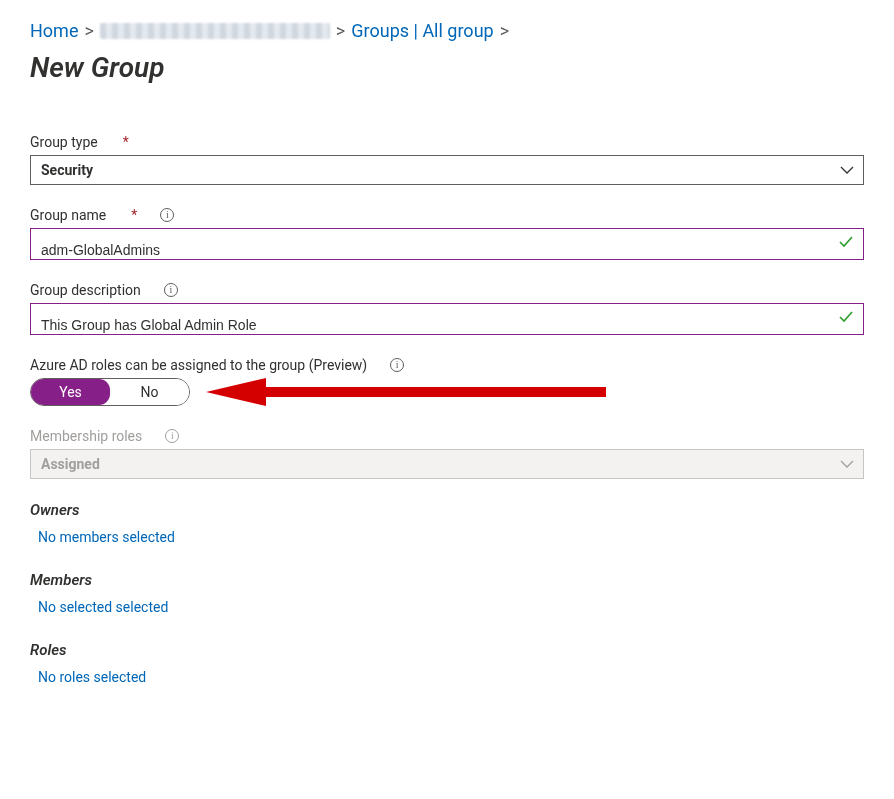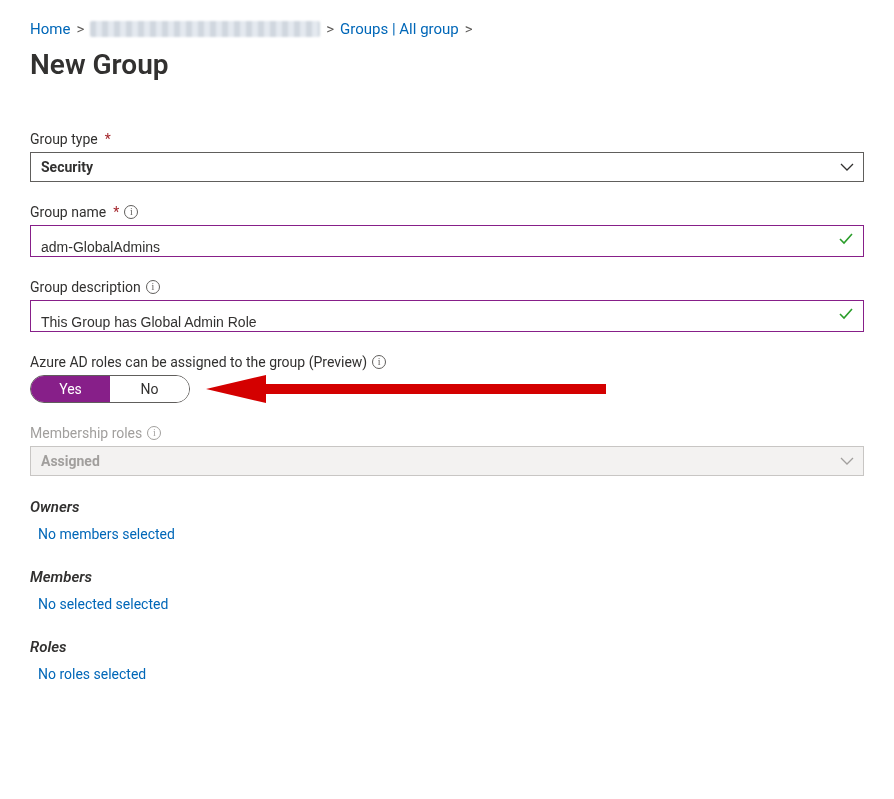--- a/index.html
+++ b/index.html
@@ -4,21 +4,21 @@
   <style>
     * { box-sizing: border-box; margin: 0; padding: 0; }
     body {
       font-family: "Segoe UI", -apple-system, BlinkMacSystemFont, Roboto, "Helvetica Neue", sans-serif;
       background: #ffffff;
       color: #323130;
       padding: 20px 30px;
       width: 894px;
     }
     .breadcrumb {
-      font-size: 15px;
+      font-size: 18px;
       margin-bottom: 10px;
       display: flex;
       align-items: center;
       gap: 6px;
       color: #323130;
     }
     .breadcrumb a {
       color: #0067b8;
       text-decoration: none;
     }
@@ -30,29 +30,30 @@
       background: repeating-linear-gradient(90deg, #d0d7df 0 6px, #e4e9ef 6px 12px);
       filter: blur(1.2px);
       border-radius: 2px;
       vertical-align: middle;
     }
     h1.page-title {
       font-size: 28px;
       font-weight: 600;
       color: #323130;
       margin-bottom: 50px;
+      font-style: italic;
     }
     .field { margin-bottom: 22px; }
     .field-label {
       font-size: 14px;
       color: #323130;
       margin-bottom: 5px;
       display: flex;
       align-items: center;
-      gap: 5px;
+      gap: 23px;
     }
     .field-label.disabled { color: #a19f9d; }
     .req { color: #a4262c; margin-left: 2px; }
     .info-icon {
       display: inline-flex;
       align-items: center;
       justify-content: center;
       width: 14px;
       height: 14px;
       border: 1px solid #605e5c;
@@ -127,20 +128,21 @@
     .toggle-opt {
       flex: 1;
       display: flex;
       align-items: center;
       justify-content: center;
       font-size: 14px;
       cursor: pointer;
       background: #fff;
       color: #323130;
       user-select: none;
+      border-radius: 11px;
     }
     .toggle-opt.active {
       background: #871f89;
       color: #fff;
     }
     .arrow-annot {
       position: relative;
       width: 400px;
       height: 28px;
     }

